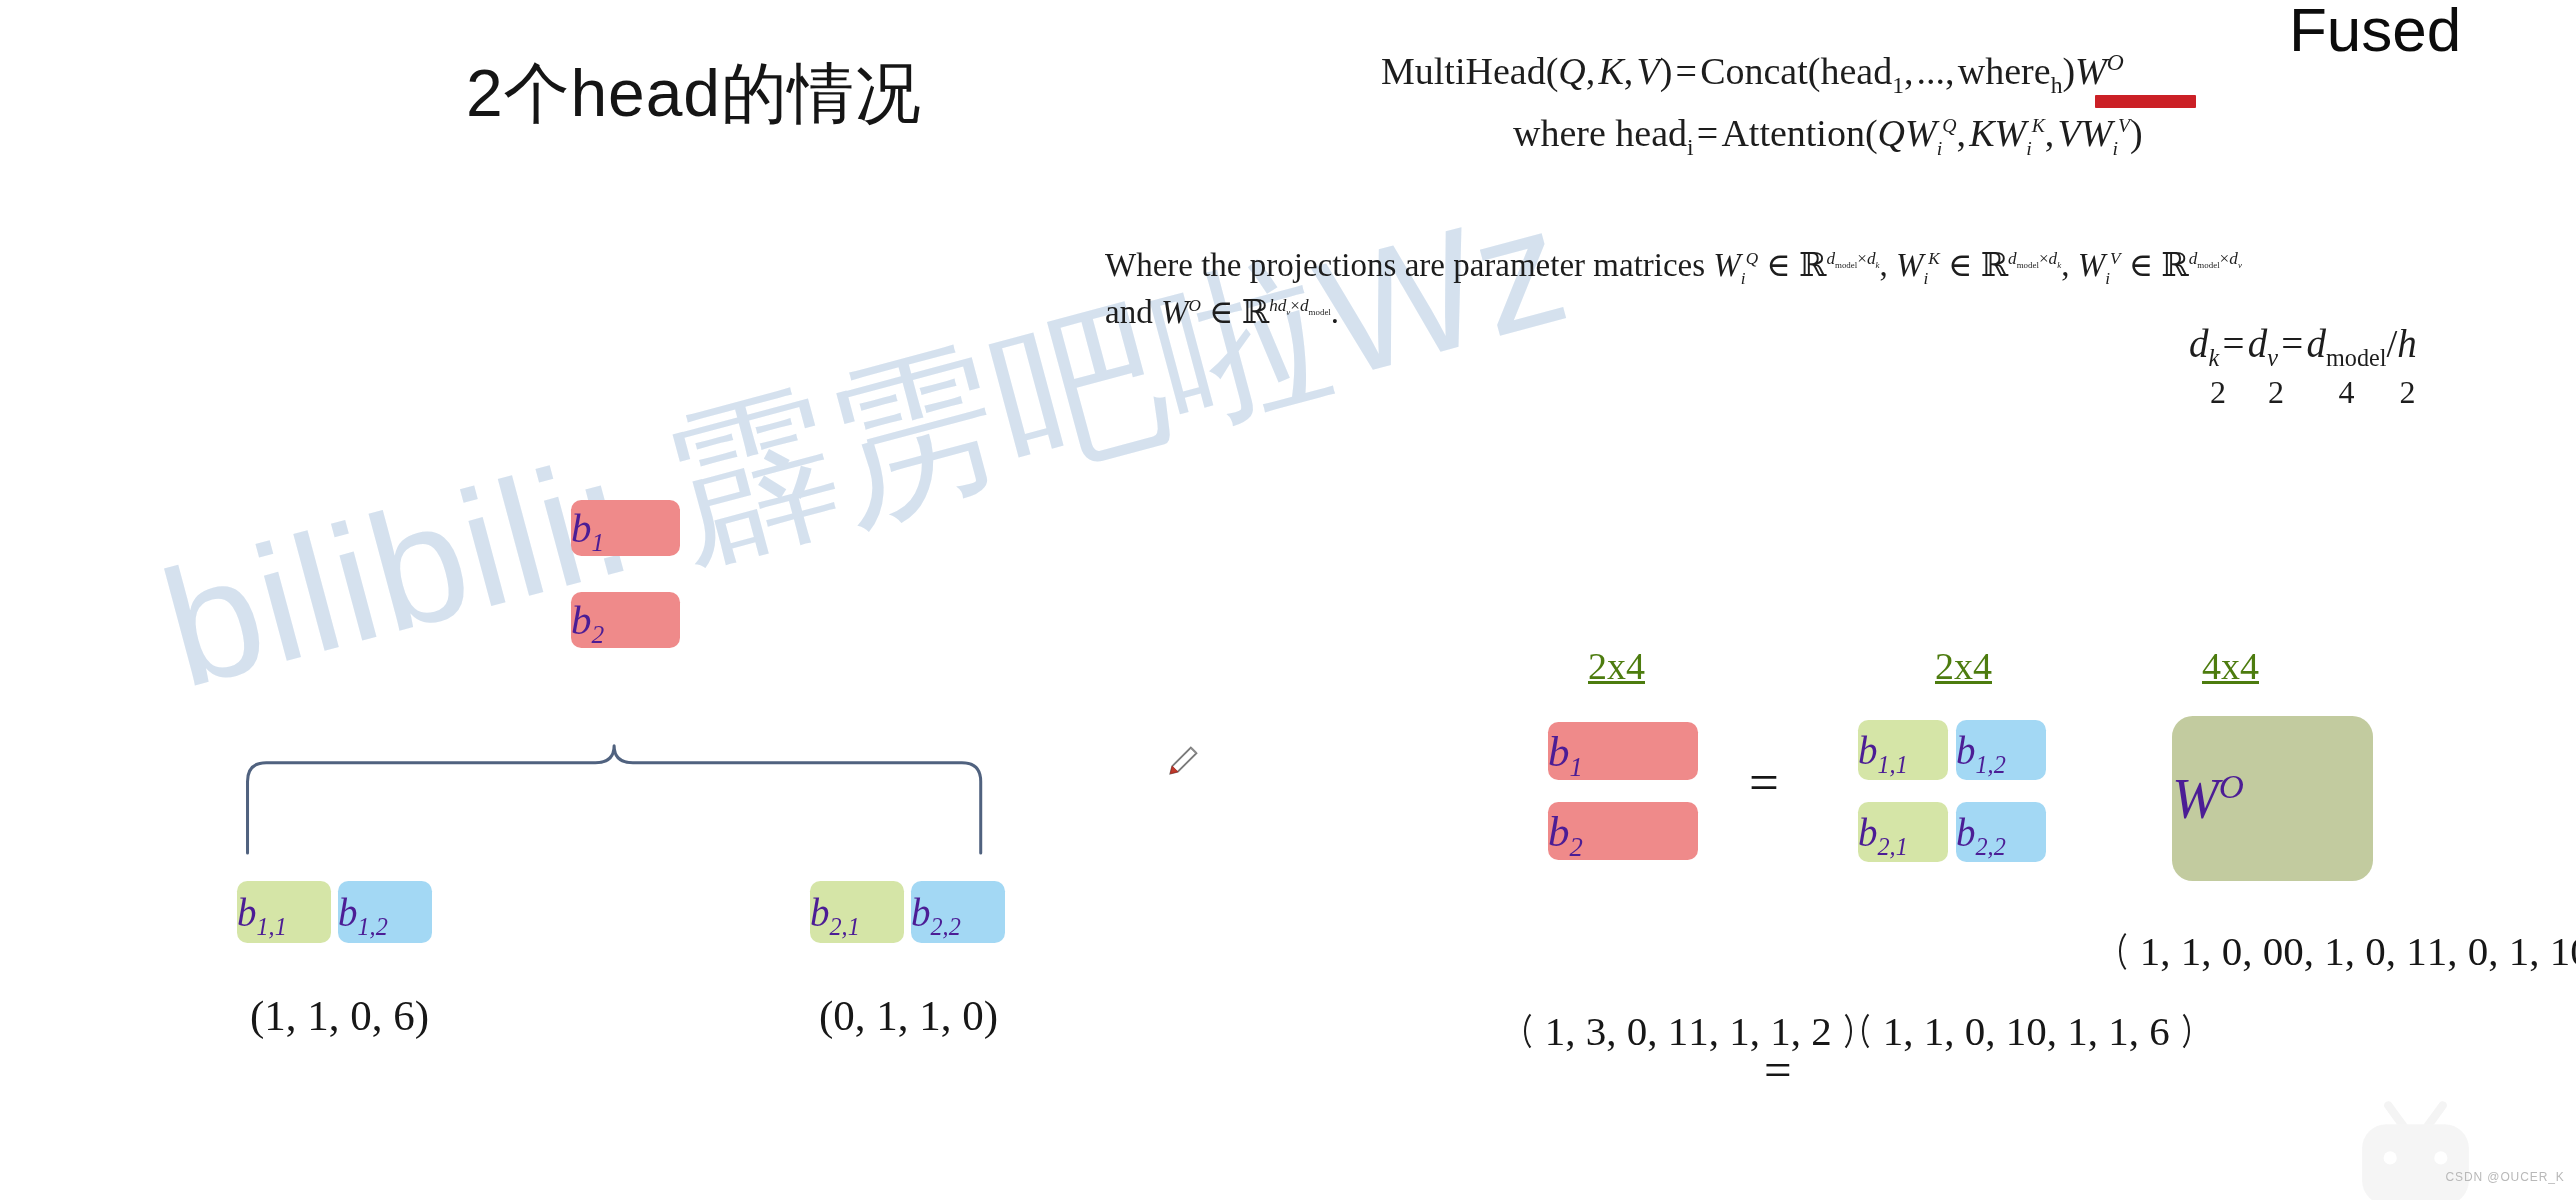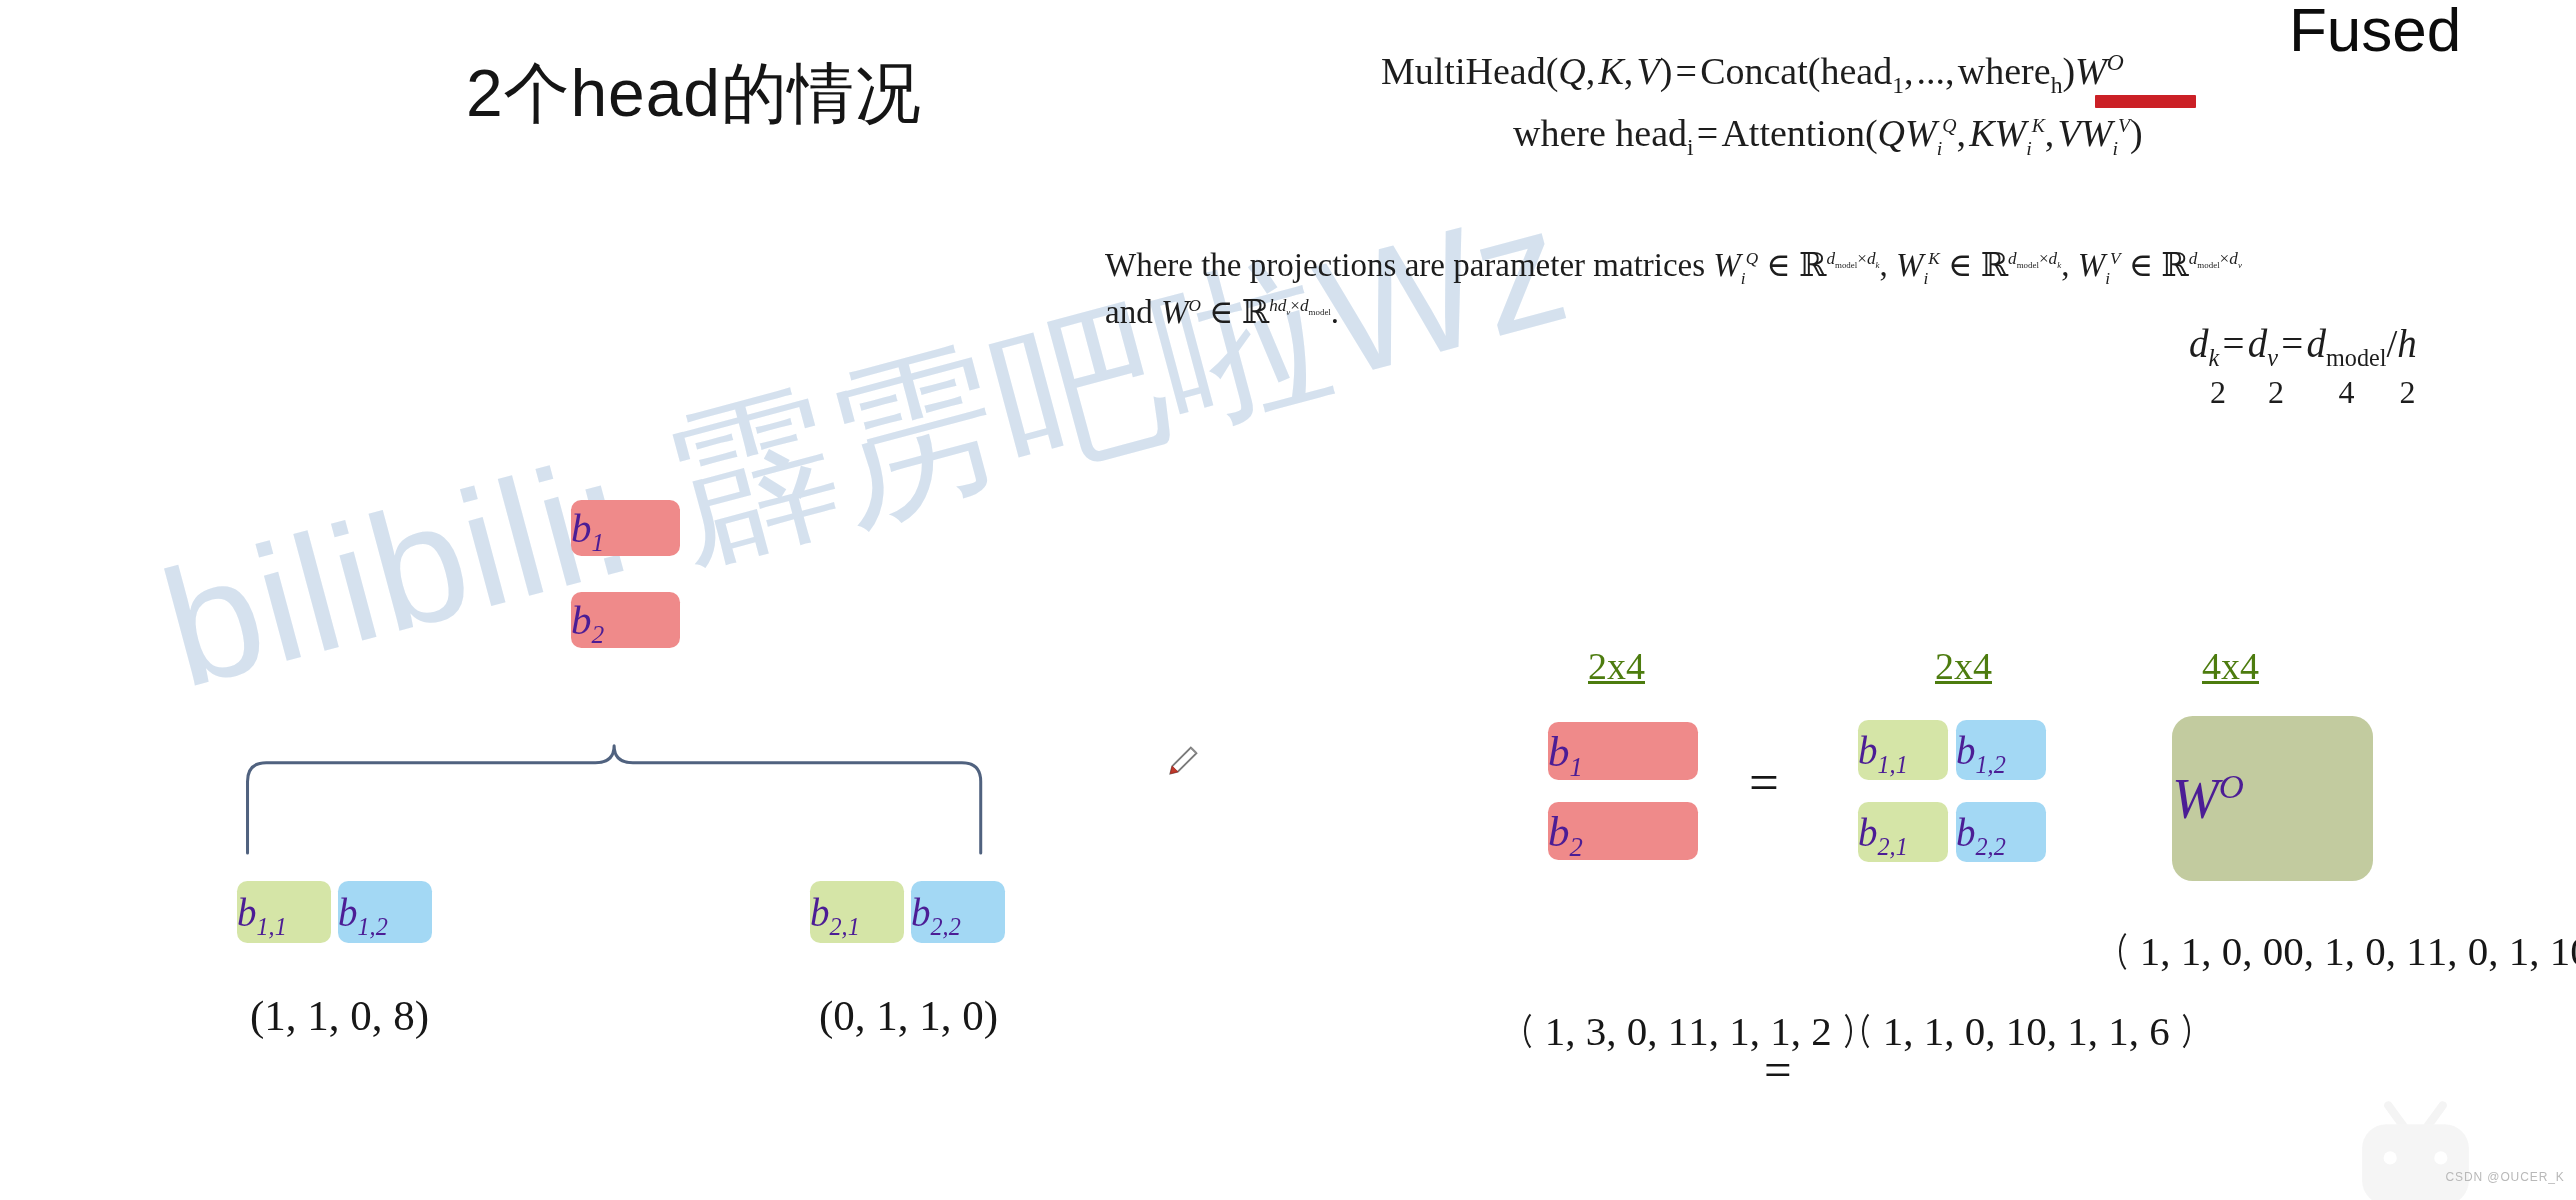--- a/index.html
+++ b/index.html
@@ -334,21 +334,21 @@
   <div class="cell blue" id="hb12">
     <span><span class="mi">b</span><sub class="sm">1,2</sub></span>
   </div>
   <div class="cell green" id="hb21">
     <span><span class="mi">b</span><sub class="sm">2,1</sub></span>
   </div>
   <div class="cell blue" id="hb22">
     <span><span class="mi">b</span><sub class="sm">2,2</sub></span>
   </div>
 
-  <div class="tuple" id="tuple1">(1, 1, 0, 8)</div>
+  <div class="tuple" id="tuple1">(1, 1, 0, 6)</div>
   <div class="tuple" id="tuple2">(0, 1, 1, 0)</div>
 
   <svg id="pen-cursor" viewBox="0 0 42 42">
     <g transform="rotate(0 21 21)">
       <path d="M 30 6 L 36 12 L 16 32 L 8 34 L 10 26 Z" fill="#ffffff" stroke="#7a7a7a" stroke-width="2"></path>
       <path d="M 10 26 L 16 32 L 8 34 Z" fill="#c0392b" stroke="#a52a20" stroke-width="1"></path>
       <line x1="30" y1="6" x2="36" y2="12" stroke="#8d8d8d" stroke-width="2"></line>
     </g>
   </svg>
 

